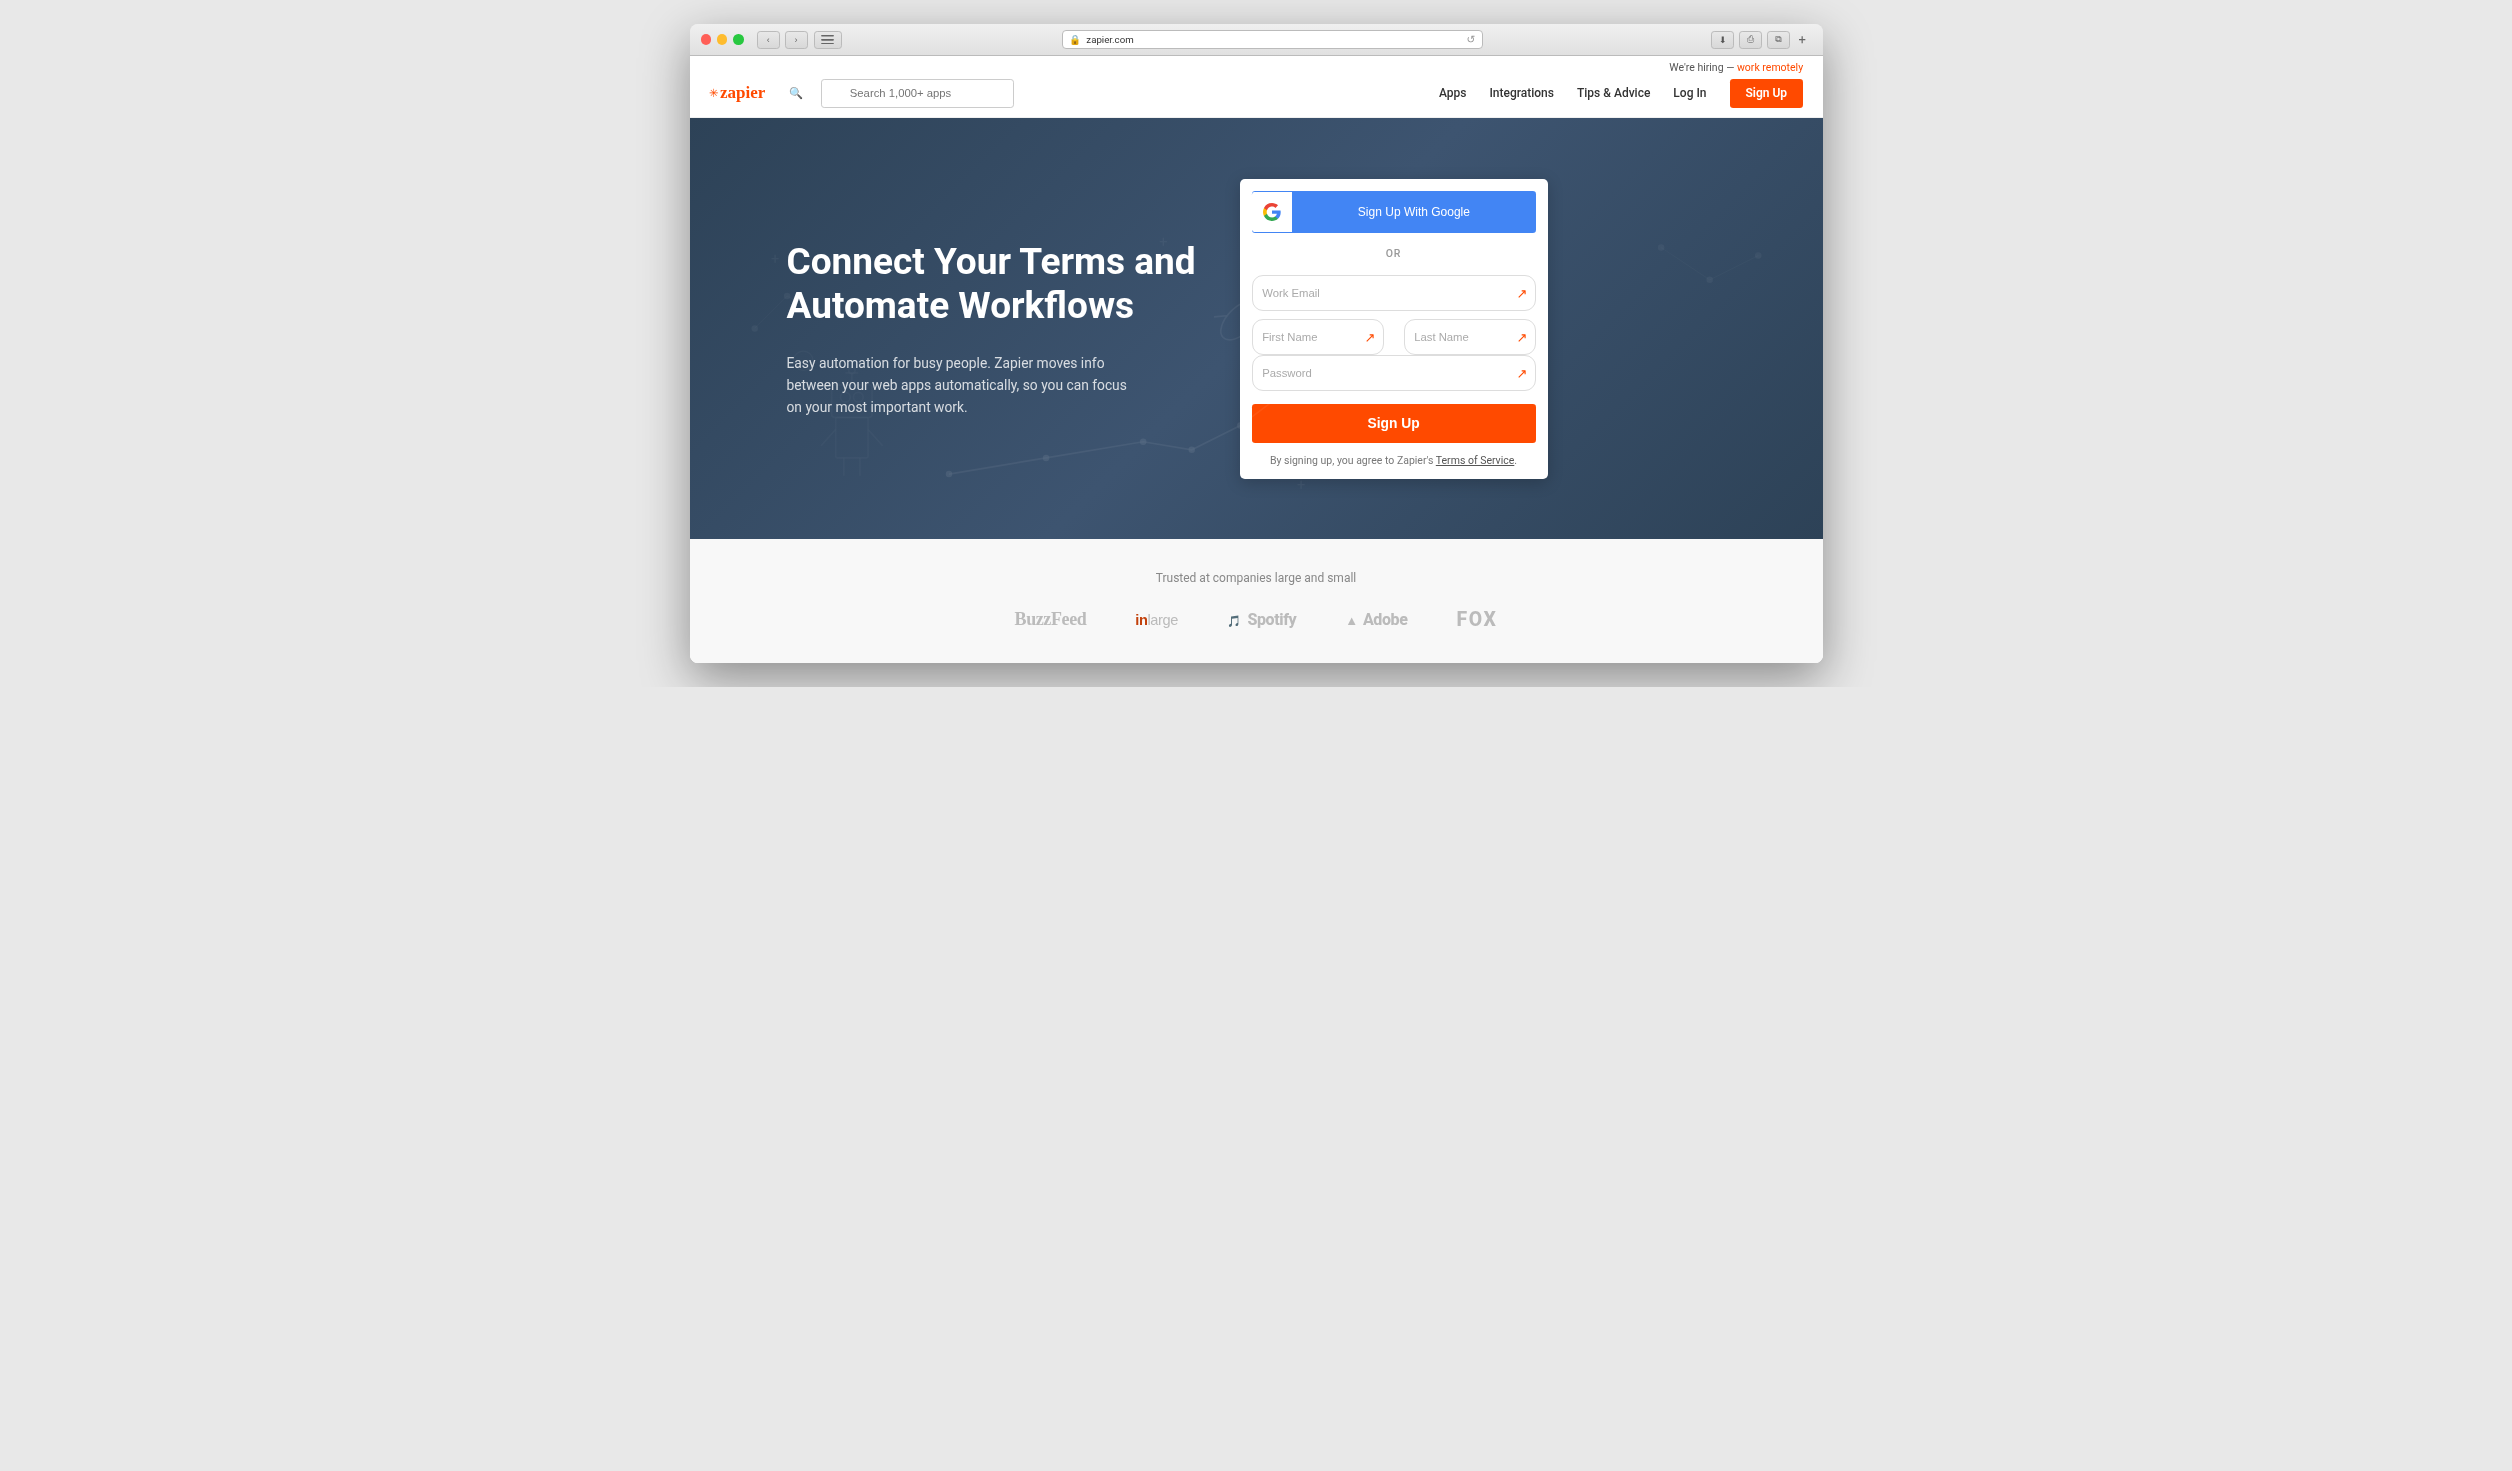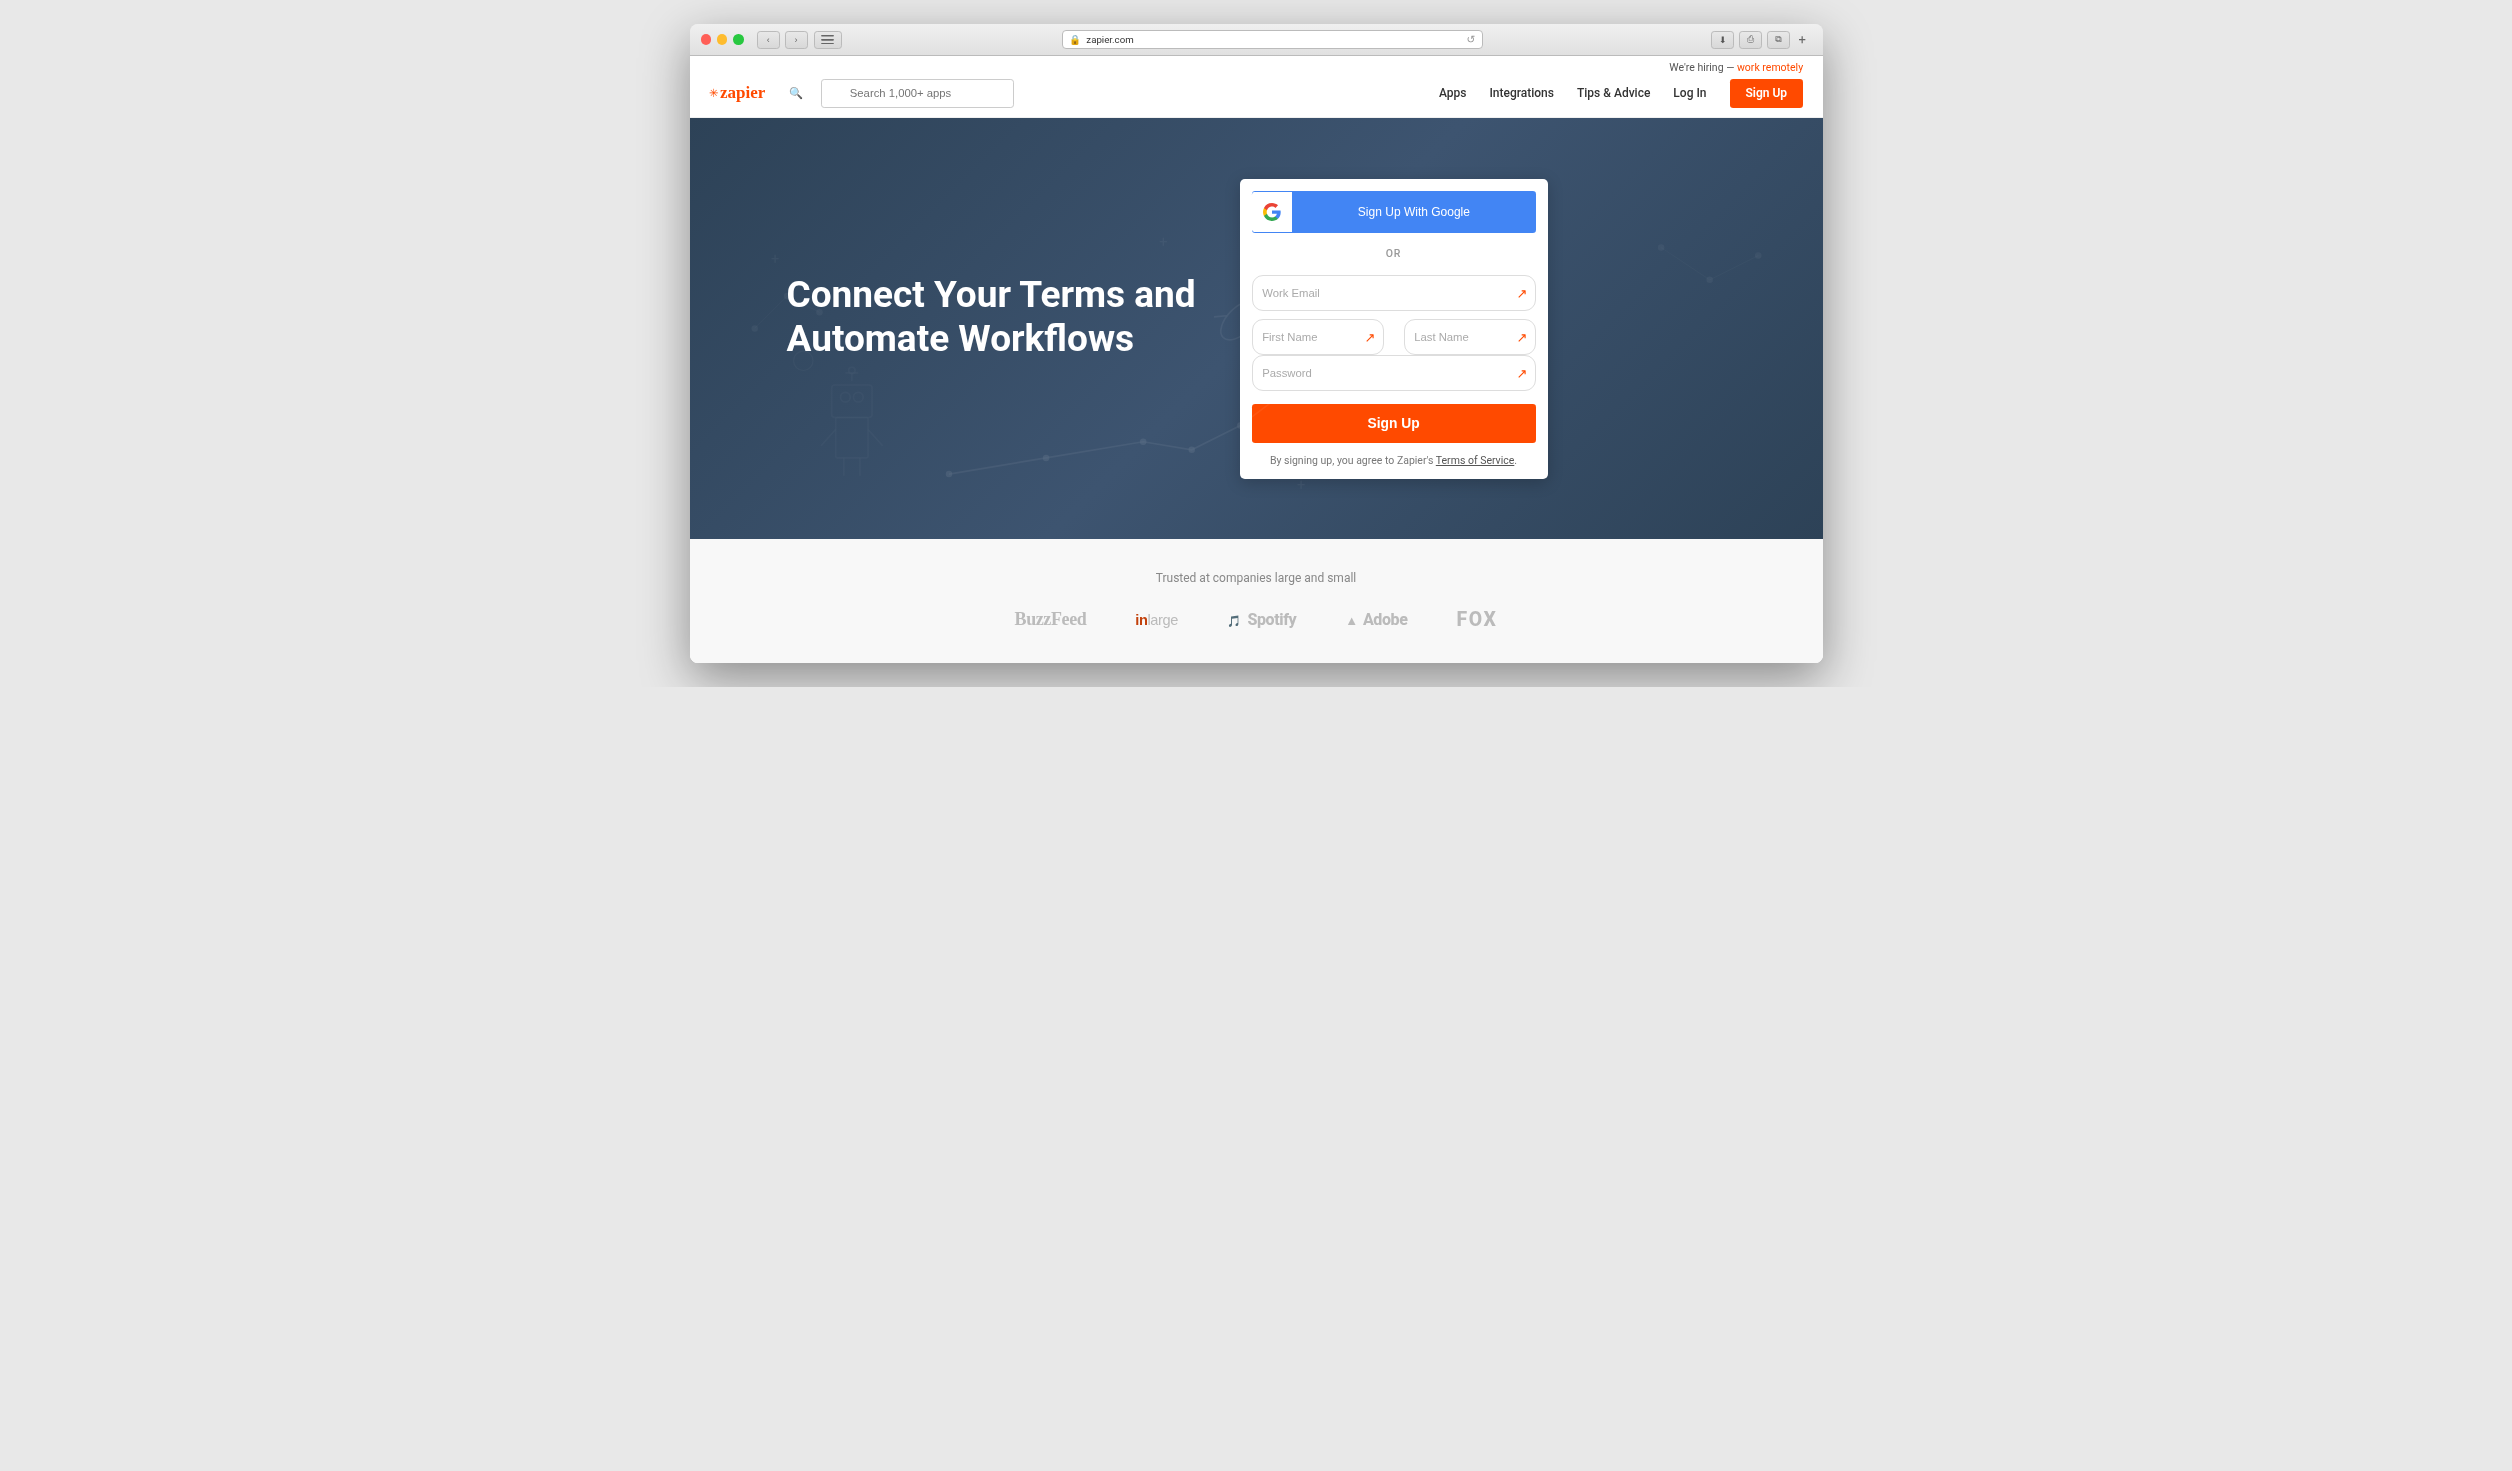--- a/index.html
+++ b/index.html
@@ -460,20 +460,21 @@
 
         <circle cx="1200" cy="160" r="4" fill="rgba(255,255,255,0.3)"></circle>
         <circle cx="1260" cy="200" r="4" fill="rgba(255,255,255,0.3)"></circle>
         <circle cx="1320" cy="170" r="4" fill="rgba(255,255,255,0.3)"></circle>
         <line x1="1200" y1="160" x2="1260" y2="200" stroke="rgba(255,255,255,0.2)" stroke-width="1"></line>
         <line x1="1260" y1="200" x2="1320" y2="170" stroke="rgba(255,255,255,0.2)" stroke-width="1"></line>
       </svg>
 
       <div class="hero-text">
         <h1 class="hero-title">Connect Your Terms and Automate Workflows</h1>
+        <p class="hero-desc">Easy automation for busy people. Zapier moves info between your web apps automatically, so you can focus on your most important work.</p>
       </div>
 
       <div class="signup-card">
 
         <button class="google-btn">
           <div class="google-icon-box">
             <svg class="g-icon" viewBox="0 0 22 22">
               <path d="M21.6 11.23c0-.74-.06-1.45-.18-2.14H11v4.05h5.96a5.1 5.1 0 01-2.21 3.35v2.78h3.58c2.1-1.93 3.3-4.77 3.3-8.04z" fill="#4285F4"></path>
               <path d="M11 22c2.97 0 5.46-.98 7.28-2.66l-3.57-2.77c-.99.66-2.25 1.05-3.71 1.05-2.86 0-5.28-1.93-6.14-4.52H1.17v2.87A11 11 0 0011 22z" fill="#34A853"></path>
               <path d="M4.86 13.1A6.6 6.6 0 014.5 11c0-.73.13-1.43.36-2.1V6.03H1.17A11 11 0 000 11c0 1.77.42 3.45 1.17 4.97l3.69-2.87z" fill="#FBBC05"></path>

